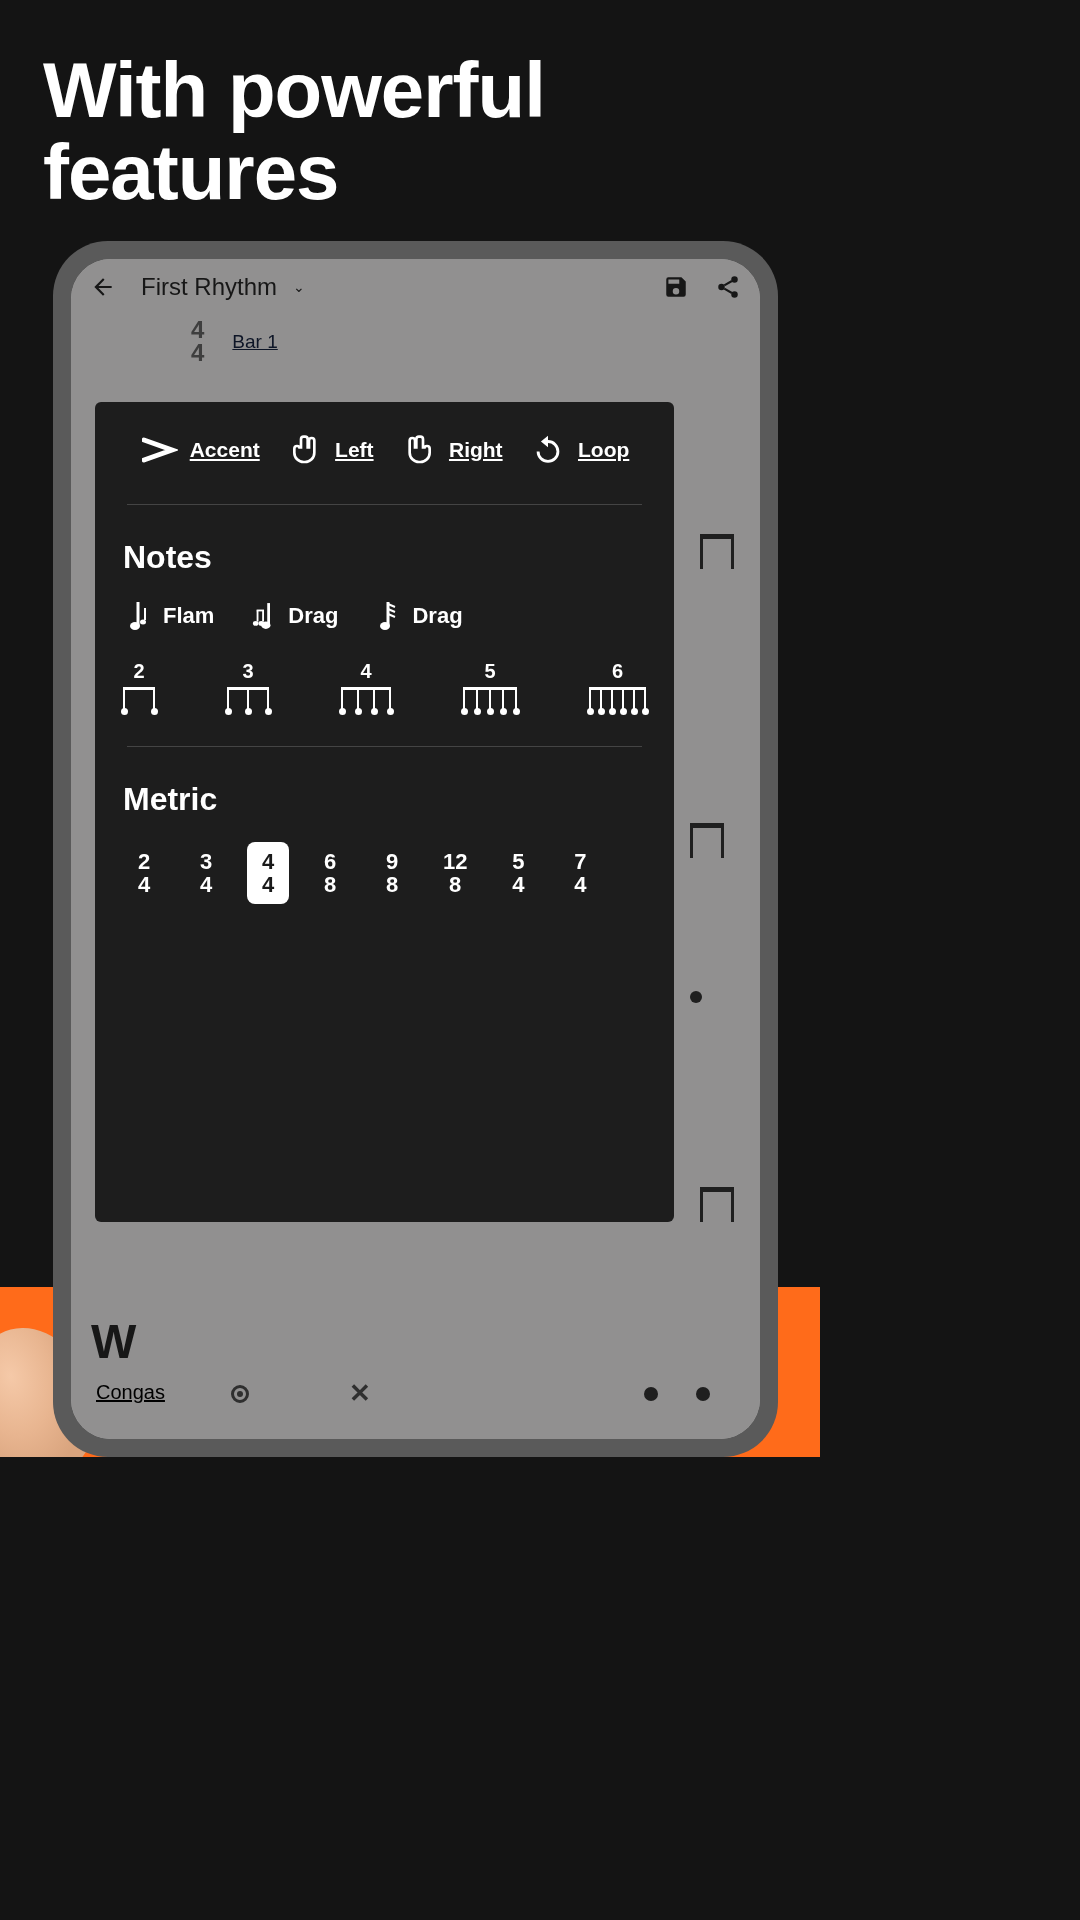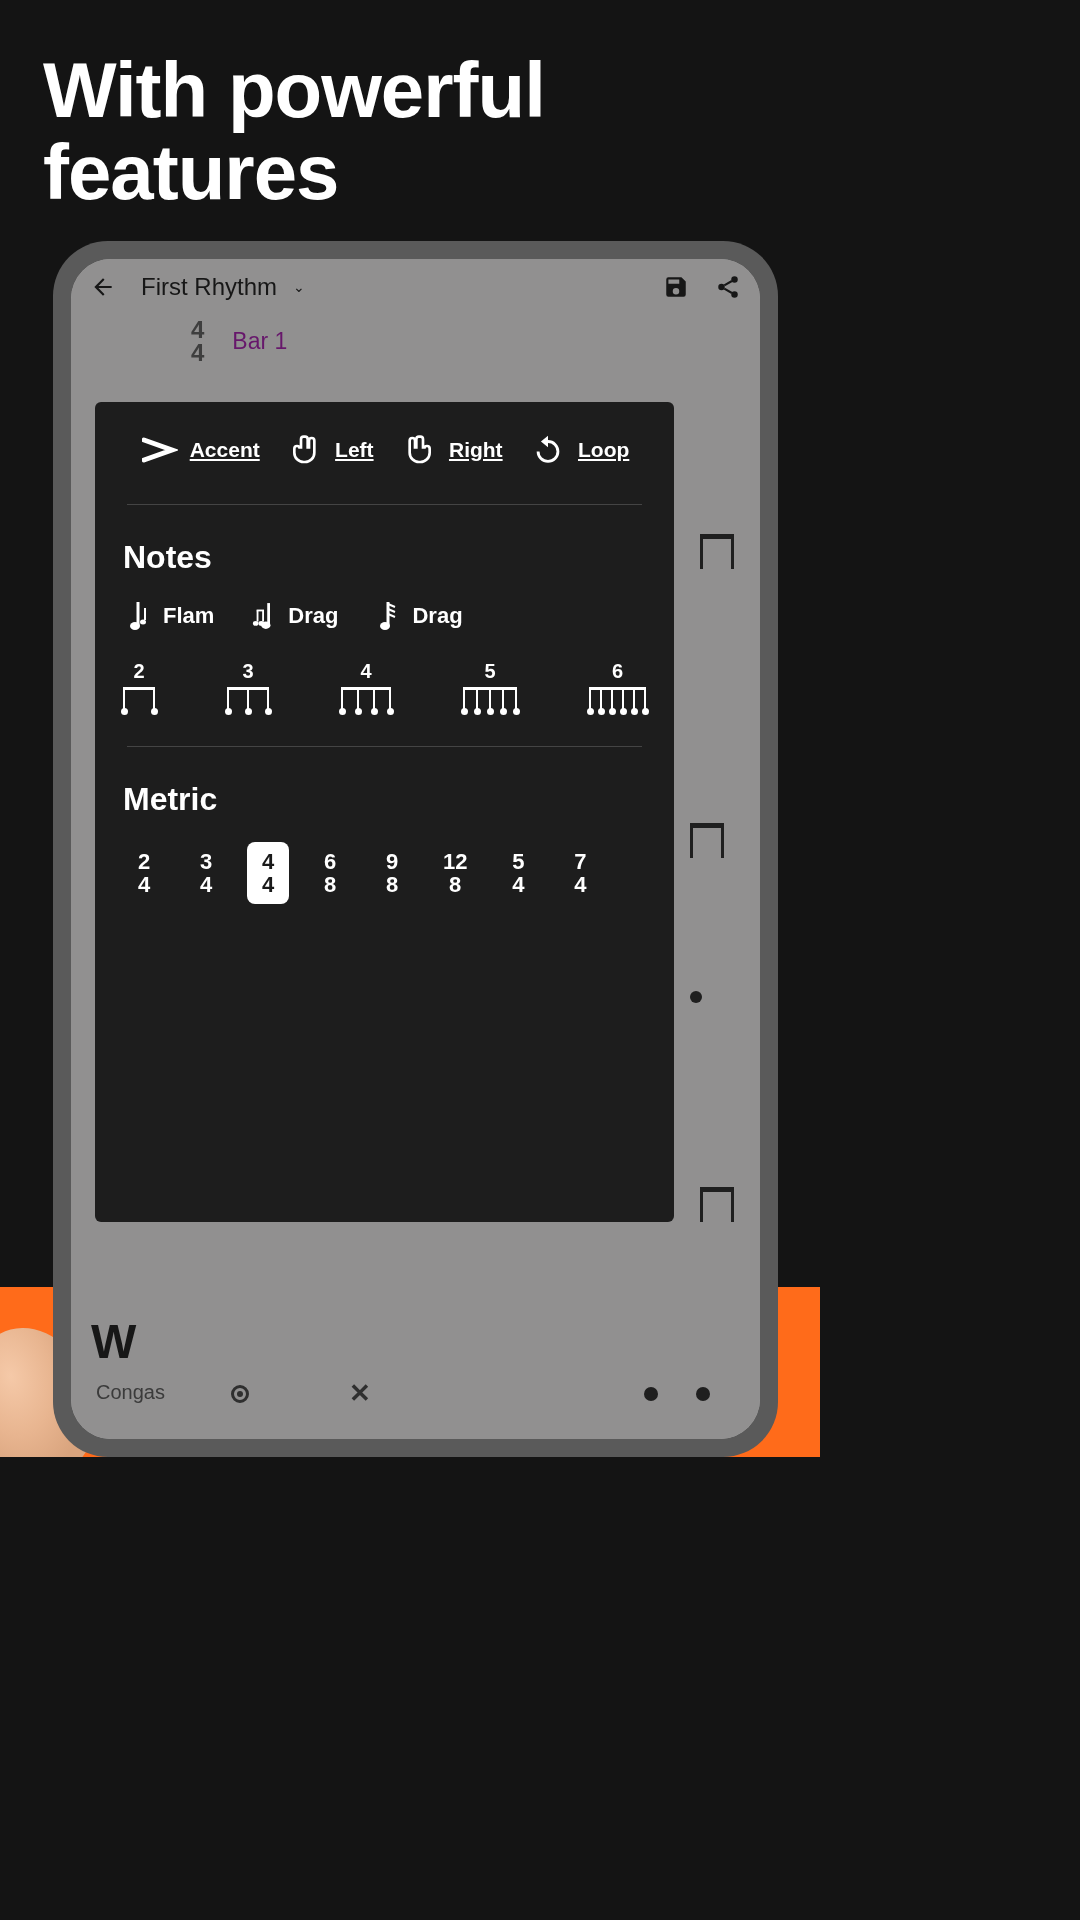--- a/index.html
+++ b/index.html
@@ -100,21 +100,21 @@
 }
 .time-sig {
   display: flex;
   flex-direction: column;
   font-size: 24px;
   font-weight: 700;
   color: #444;
   line-height: 0.95;
   text-align: center;
 }
-.bar-label { font-size: 23px; color: #701a75; }
+.bar-label { font-size: 19px; color: #0f172a; text-decoration: underline; }
 .track-strip {
   position: absolute;
   right: 0;
   height: 40px;
   display: flex;
   align-items: flex-start;
 }
 .beam-group {
   border-top: 5px solid #222;
   display: flex;
@@ -125,21 +125,22 @@
 .track-1 { top: 275px; width: 60px; }
 .track-2 { top: 564px; width: 70px; }
 .dot { width: 12px; height: 12px; background: #222; border-radius: 50%; }
 .track-3 { top: 718px; width: 70px; display:flex; align-items:center; gap:20px; padding-right:8px; border:none;}
 .track-4 { top: 928px; width: 60px; }
 .instrument-label {
   position: absolute;
   left: 25px;
   bottom: 35px;
   font-size: 20px;
-  color: #404040;
+  color: #000000;
+  text-decoration: underline;
 }
 .instrument-icon {
   position: absolute;
   left: 20px;
   bottom: 70px;
   font-size: 48px;
   font-weight: 900;
   color: #1a1a1a;
 }
 .bottom-marks {

